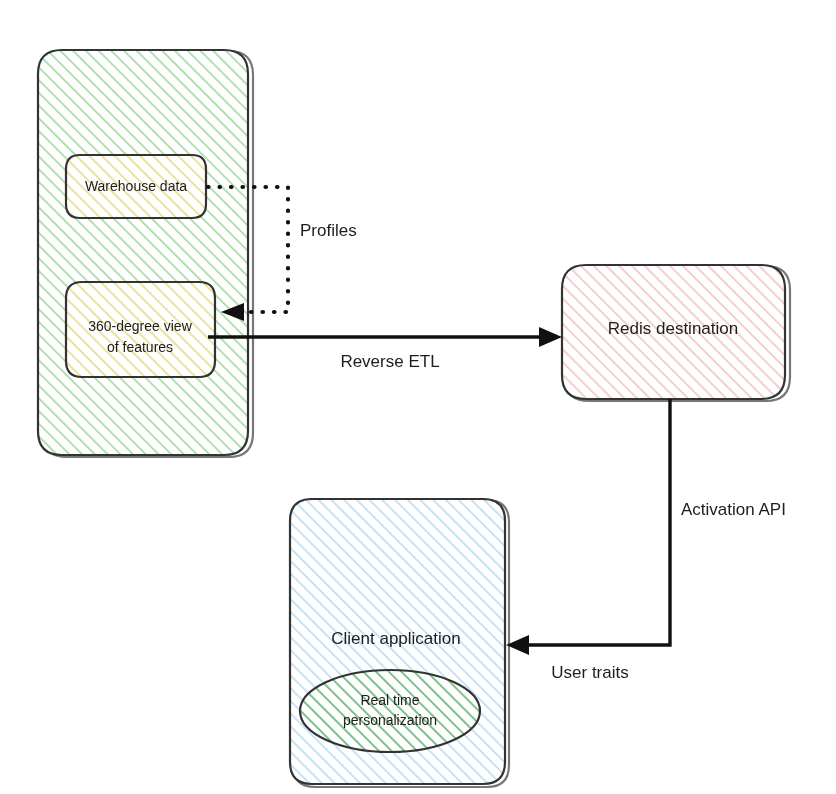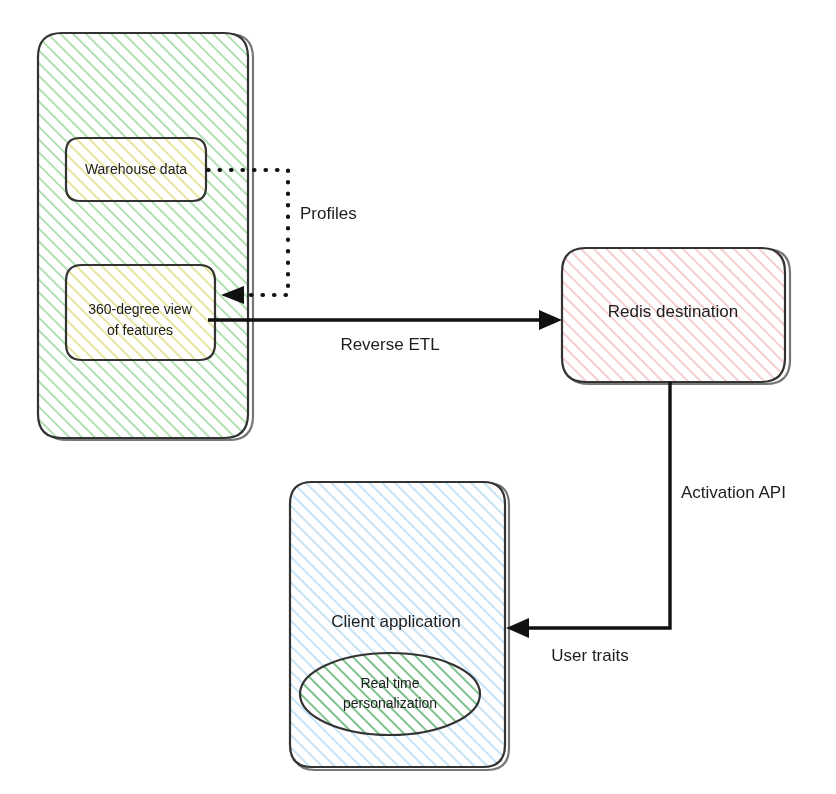--- a/index.html
+++ b/index.html
@@ -11,20 +11,21 @@
     width: 836px;
     height: 794px;
     font-family: "Liberation Sans", sans-serif;
     overflow: hidden;
   }
   #canvas-root {
     position: relative;
     width: 836px;
     height: 674px;
     background: #ffffff;
+    margin-top: 17px;
   }
   svg.diagram-svg {
     position: absolute;
     top: 0;
     left: 0;
     width: 836px;
     height: 794px;
   }
   .node-label {
     font-family: "Liberation Sans", sans-serif;

